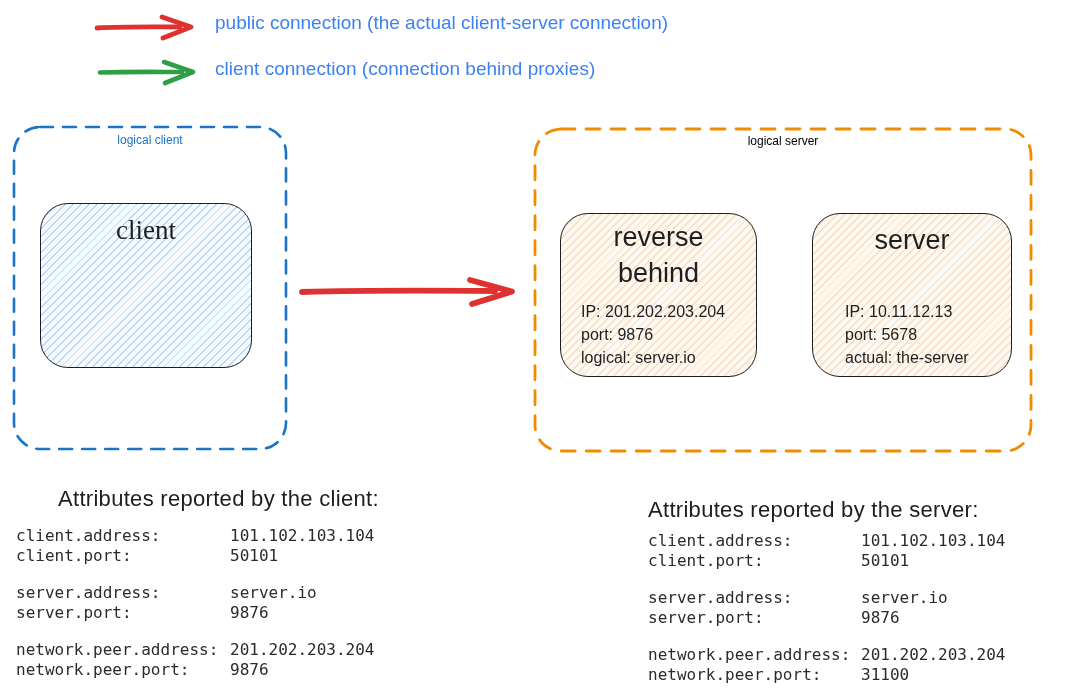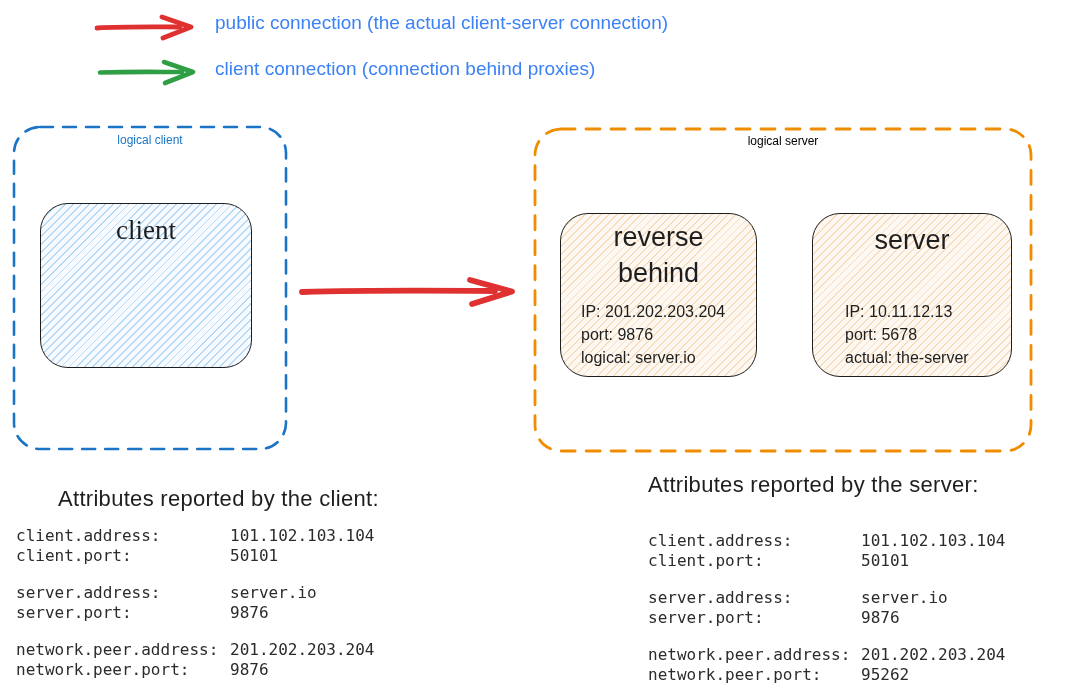--- a/index.html
+++ b/index.html
@@ -53,21 +53,21 @@
   .details-client{left:38px;top:84px;}
   .details-reverse-proxy{left:20px;top:86px;}
   .details-server{left:32px;top:86px;}
 
   
   .arrow-main{left:298px;top:275px;}
 
   
   .attr-heading{position:absolute;font-size:22px;line-height:26px;letter-spacing:.3px;white-space:nowrap;color:#1e1e1e;}
   .heading-client-attrs{left:14px;top:486px;margin-left:44px;}
-  .heading-server-attrs{left:648px;top:472px;}
+  .heading-server-attrs{left:648px;top:497px;}
   .attr-table{position:absolute;font-family:"DejaVu Sans Mono",monospace;font-size:16px;color:#2b2b2b;}
   .table-client-attrs{left:16px;top:526px;}
   .table-server-attrs{left:648px;top:531px;}
   .attr-group{margin-bottom:17px;}
   .attr-row{display:flex;line-height:20px;white-space:nowrap;}
   .table-client-attrs .attr-key{width:214px;}
   .table-server-attrs .attr-key{width:213px;}
 </style>
 </head>
 <body>
@@ -179,18 +179,18 @@
         <span class="attr-value">9876</span>
       </div>
     </div>
     <div class="attr-group">
       <div class="attr-row">
         <span class="attr-key">network.peer.address:</span>
         <span class="attr-value">201.202.203.204</span>
       </div>
       <div class="attr-row">
         <span class="attr-key">network.peer.port:</span>
-        <span class="attr-value">95262</span>
+        <span class="attr-value">31100</span>
       </div>
     </div>
   </div>
 
 </div>
 
 </body></html>

